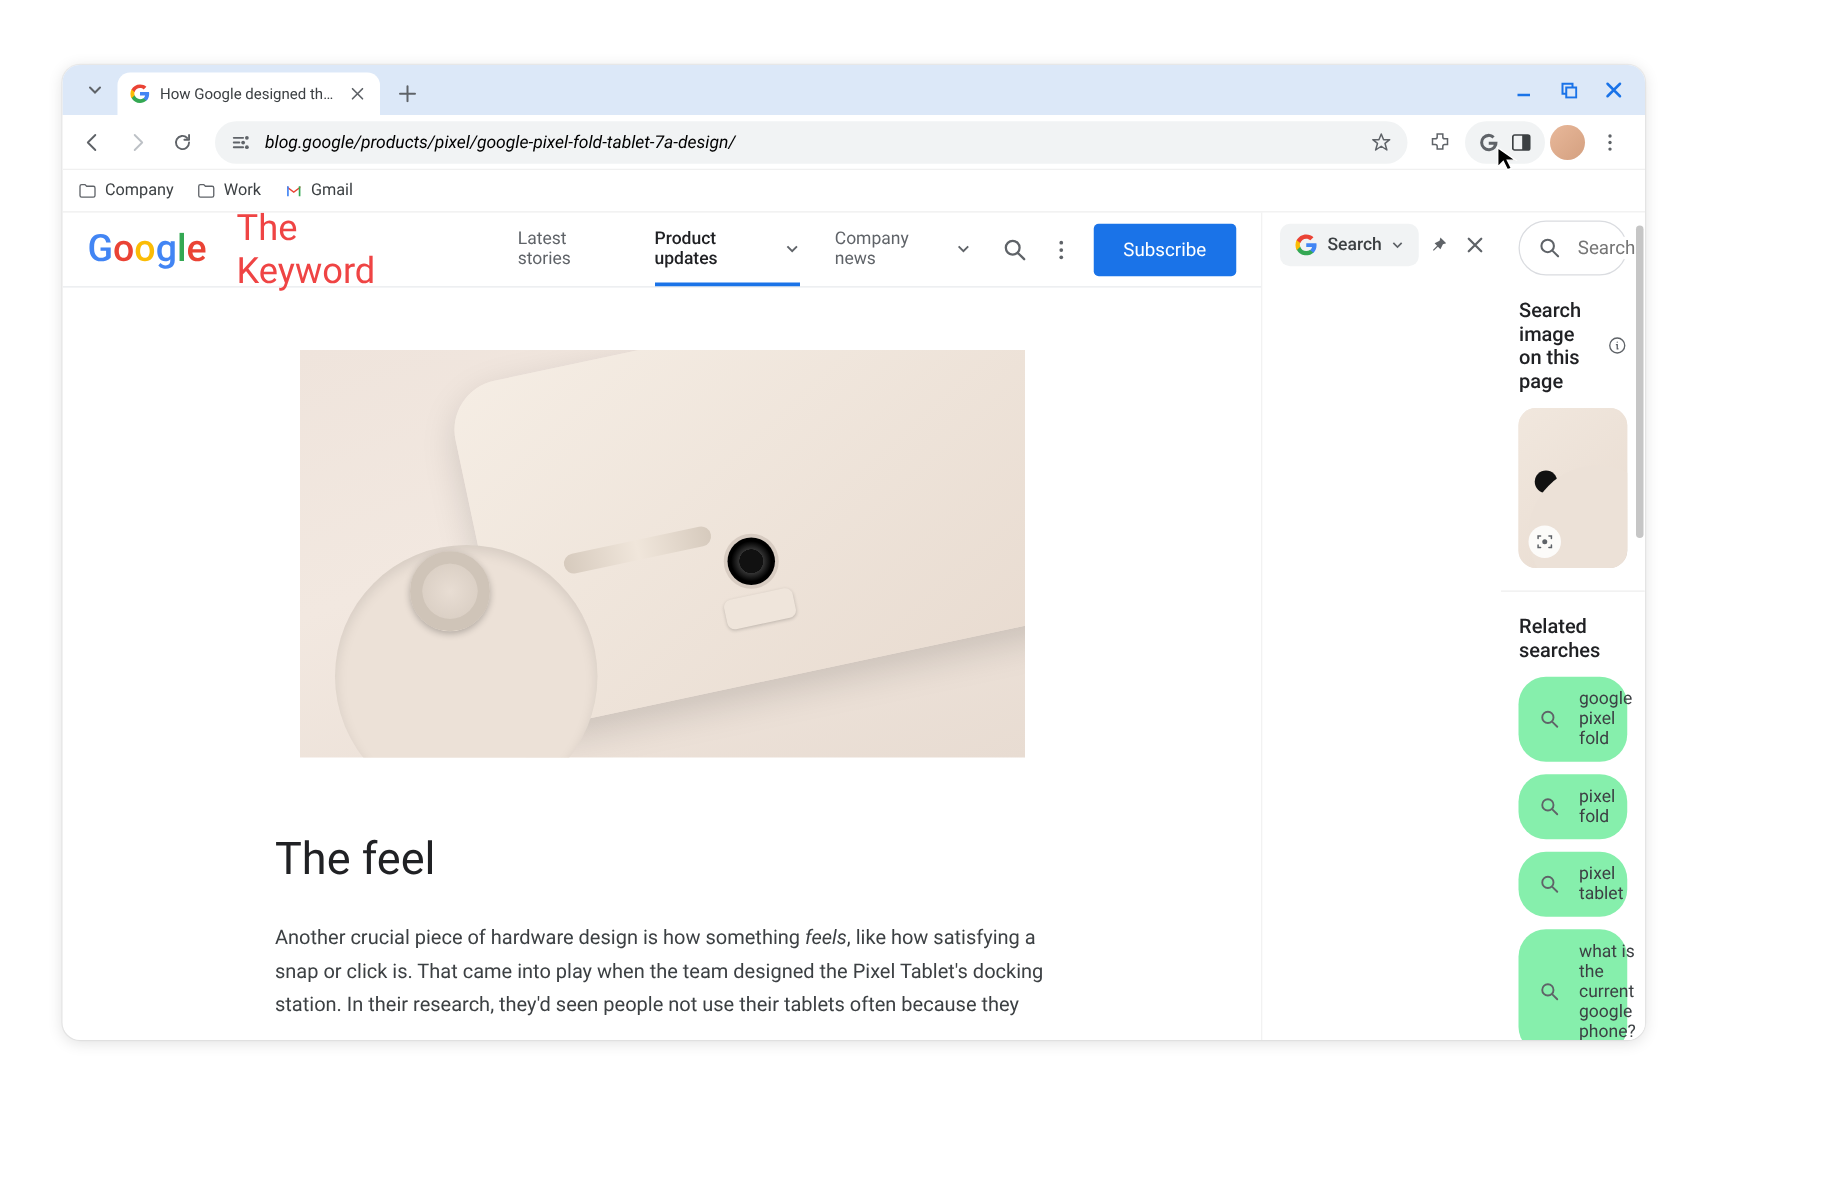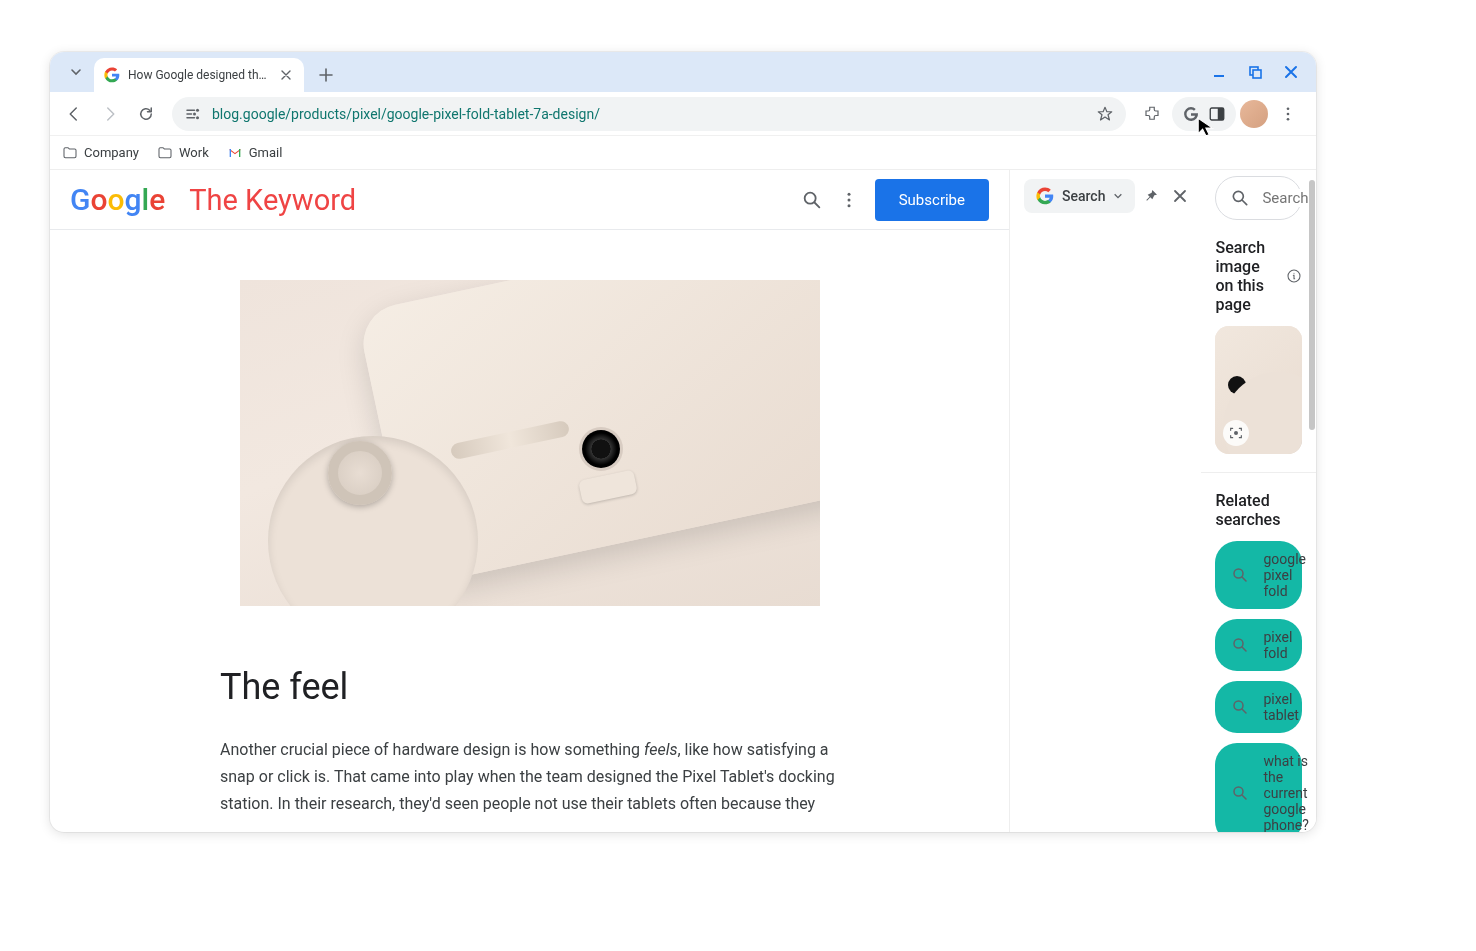--- a/index.html
+++ b/index.html
@@ -106,22 +106,23 @@
     border-radius: 17px;
     display: flex;
     align-items: center;
     padding: 0 12px;
     gap: 10px;
     margin: 0 6px;
   }
   .omnibox .site-icon { font-size:14px; color:#5f6368; }
   .omnibox input {
     border:none; background:transparent; outline:none;
-    font-size:14px; color:#0f766e; flex:1;
+    font-size:14px; color:#000000; flex:1;
     font-family: inherit;
+    font-style: italic;
   }
   .omnibox .star { color:#5f6368; font-size:18px; }
   .toolbar-right { display:flex; align-items:center; gap:4px; padding-right:4px;}
   .ext-pill {
     width: 64px; height: 34px;
     background:#f1f3f4;
     border-radius: 17px;
     display:flex; align-items:center; justify-content:space-around;
     padding:0 6px;
   }
@@ -289,21 +290,21 @@
   .sp-image .mini-ring{
     position:absolute;left:8px;bottom:-28px;width:110px;height:110px;border-radius:50%;
     background:#ece1d7;
   }
   .sp-image .lens-badge{
     position:absolute;left:8px;bottom:8px;width:26px;height:26px;border-radius:50%;
     background:rgba(255,255,255,0.85);display:flex;align-items:center;justify-content:center;
   }
   .sp-divider { height:1px; background:#eee; margin: 18px -14px 18px -14px;}
   .related-pill {
-    background:#14b8a6;
+    background:#86efac;
     border-radius:22px;
     min-height:44px;
     display:flex; align-items:center;
     padding: 10px 16px; gap:14px;
     margin-bottom:10px;
     font-size:14px; color:#3c4043;
   }
   .related-pill .sq { color:#5f6368; }
   .sp-scroll-ind {
     position:absolute; right:1px; top:10px; width:6px; height:250px;
@@ -461,20 +462,37 @@
   </div>
 
   <div class="content-split">
 
     <div class="main-pane">
       <div class="site-header">
         <span class="google-logo">
           <span class="gl-b">G</span><span class="gl-r">o</span><span class="gl-y">o</span><span class="gl-b">g</span><span class="gl-g">l</span><span class="gl-r">e</span>
         </span>
         <span class="keyword-label">The Keyword</span>
+        <div class="nav-tabs">
+          <div class="nav-tab">
+              <span>Latest stories</span>
+            </div>
+          <div class="nav-tab active">
+              <span>Product updates</span>
+              <svg width="12" height="12" viewBox="0 0 12 12">
+                <path d="M2 4l4 4 4-4" stroke="#5f6368" stroke-width="1.6" fill="none"></path>
+              </svg>
+            </div>
+          <div class="nav-tab">
+              <span>Company news</span>
+              <svg width="12" height="12" viewBox="0 0 12 12">
+                <path d="M2 4l4 4 4-4" stroke="#5f6368" stroke-width="1.6" fill="none"></path>
+              </svg>
+            </div>
+        </div>
         <div class="site-header-right">
           <span>
               <svg width="22" height="22" viewBox="0 0 24 24">
                 <circle cx="10" cy="10" r="6" stroke="#5f6368" stroke-width="2" fill="none"></circle>
                 <path d="M20 20l-5-5" stroke="#5f6368" stroke-width="2" stroke-linecap="round"></path>
               </svg>
             </span>
           <span>
               <svg width="20" height="20" viewBox="0 0 24 24">
                 <circle cx="12" cy="5" r="1.8" fill="#5f6368"></circle>

